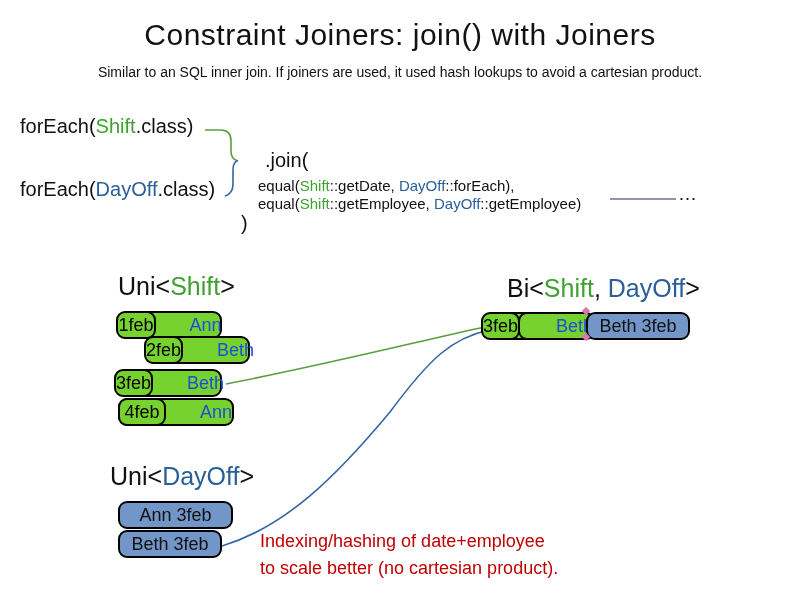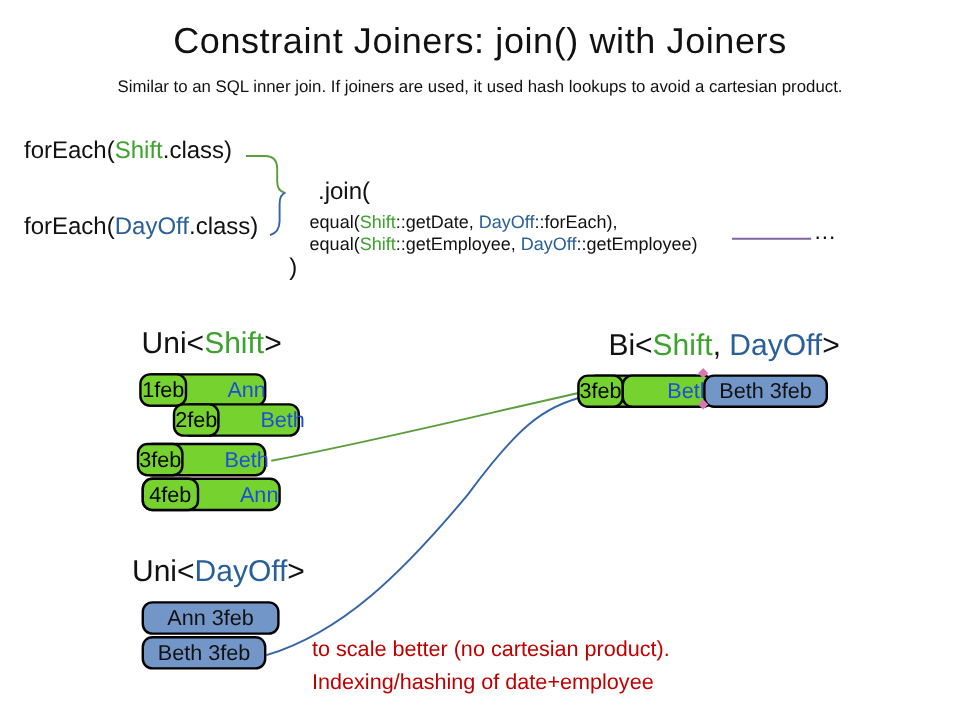--- a/index.html
+++ b/index.html
@@ -101,18 +101,18 @@
     <div class="row row-blue" style="left:586px; top:312px; width:104px; height:28px;">Beth 3feb</div>
     <div class="diamond" style="left:583px; top:308px;"></div>
     <div class="diamond" style="left:583px; top:334px;"></div>
 
     <div class="abs tbl-label" style="left:110px; top:462px;"><span>Uni&lt;</span><span class="blu">DayOff</span><span>&gt;</span></div>
 
     <div class="row row-blue" style="left:118px; top:501px; width:115px; height:28px;">Ann 3feb</div>
     <div class="row row-blue" style="left:118px; top:530px; width:104px; height:28px;">Beth 3feb</div>
 
     <div class="abs red redline" style="left:260px; top:528px;">
+      <div>Indexing/hashing of date+employee</div>
       <div>to scale better (no cartesian product).</div>
-      <div>Indexing/hashing of date+employee</div>
     </div>
 
   </div>
 </div>
 
 </body></html>

